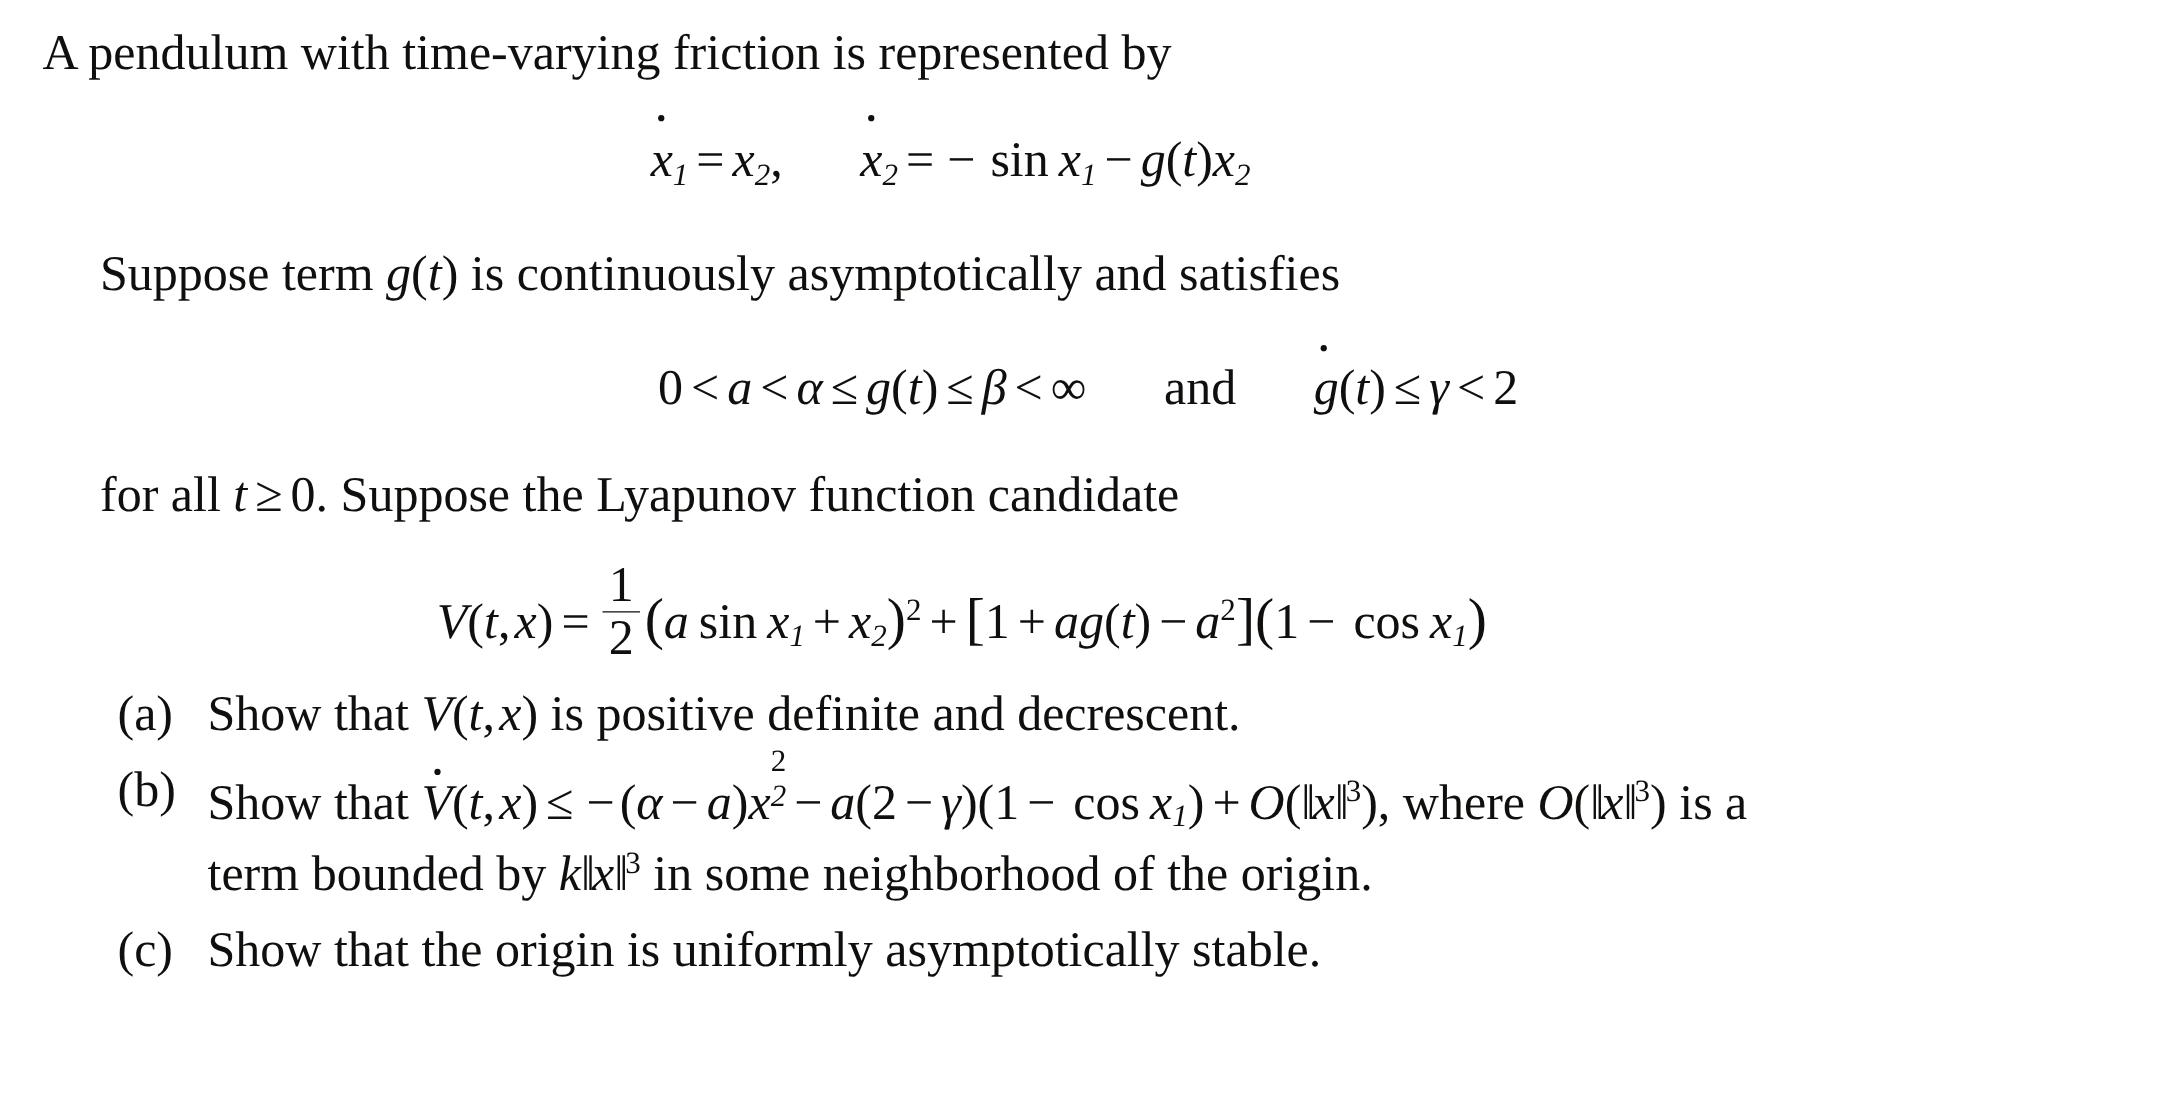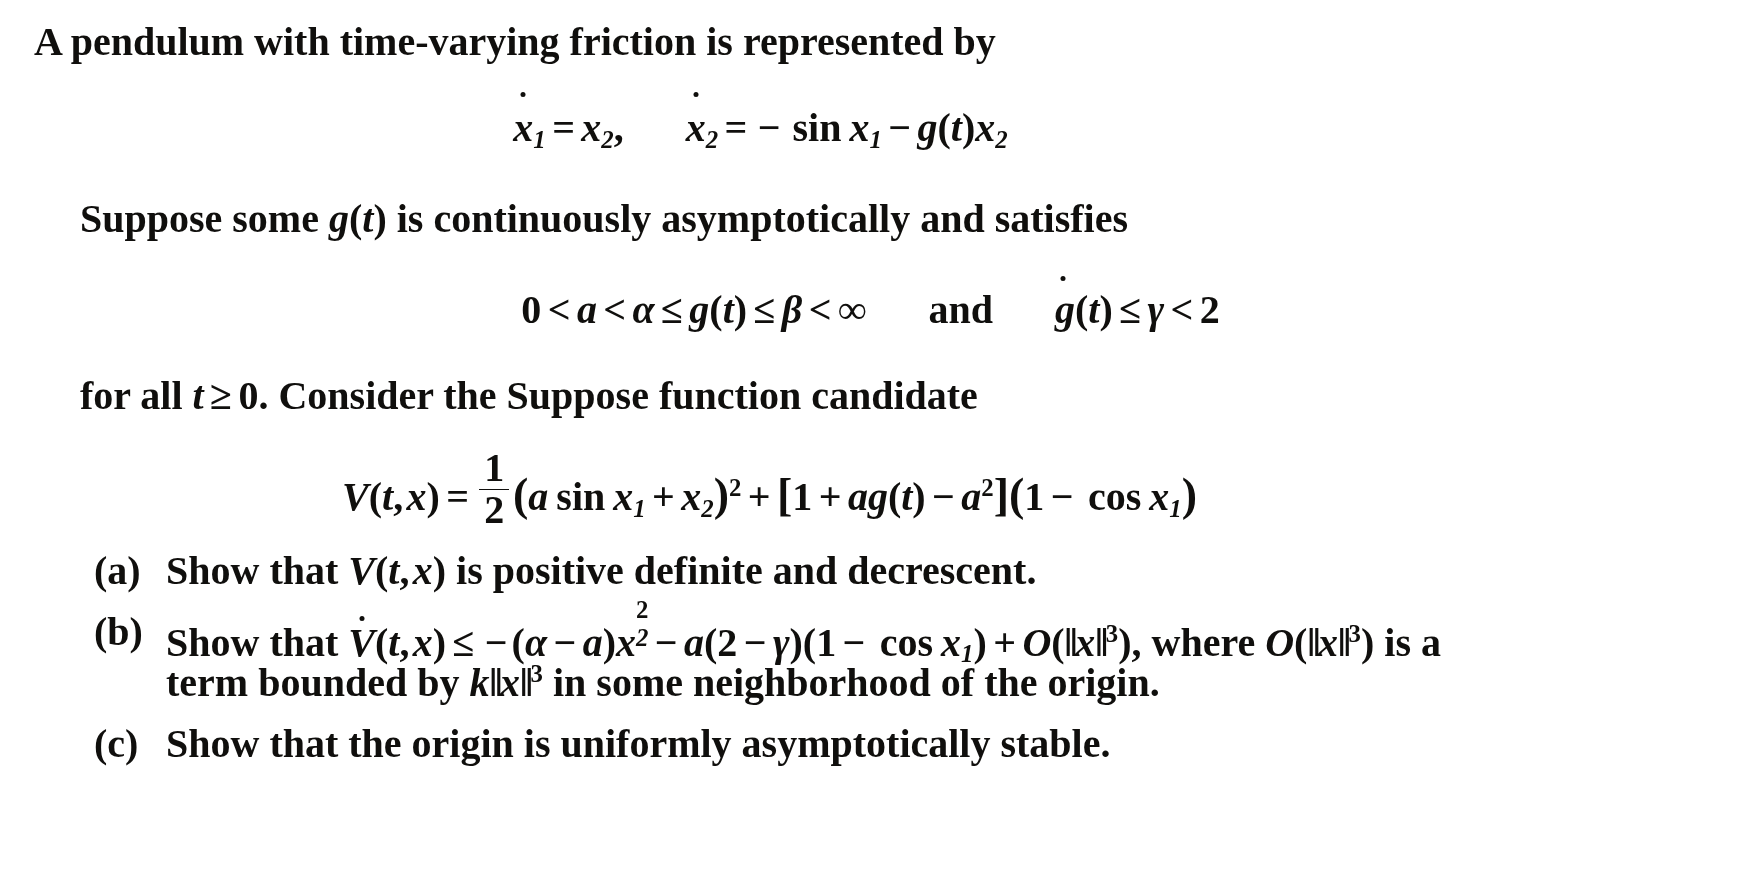--- a/index.html
+++ b/index.html
@@ -13,21 +13,20 @@
     font-family: "Liberation Serif", "DejaVu Serif", serif;
     color: #100f0d;
     overflow: hidden;
   }
   .page {
     position: relative;
     width: 1741px;
     height: 888px;
     padding: 0;
     box-sizing: border-box;
-    font-weight: bold;
   }
 
   
   .para {
     font-size: 40px;
     line-height: 1.0;
     white-space: nowrap;
   }
   .displaymath {
     text-align: center;
@@ -139,49 +138,49 @@
 
   <div class="abs para" style="left:34px; top:22px;">
     <span>A pendulum with time-varying friction is represented by</span>
   </div>
 
   <div class="abs displaymath" style="left:0; top:104px; width:1521px;">
     <span><span class="mi dotacc">x</span><sub>1</sub><span class="op">=</span><span class="mi">x</span><sub>2</sub><span class="mr">,</span><span class="qquad"></span><span class="mi dotacc">x</span><sub>2</sub><span class="op">=</span><span class="opt">−</span><span class="mr"> sin </span><span class="mi">x</span><sub>1</sub><span class="op">−</span><span class="mi">g</span><span class="mr">(</span><span class="mi">t</span><span class="mr">)</span><span class="mi">x</span><sub>2</sub></span>
   </div>
 
   <div class="abs para" style="left:80px; top:199px;">
-    <span>Suppose some </span><span class="mi">g</span><span class="mr">(</span><span class="mi">t</span><span class="mr">)</span><span> is continuously asymptotically and satisfies</span>
+    <span>Suppose term </span><span class="mi">g</span><span class="mr">(</span><span class="mi">t</span><span class="mr">)</span><span> is continuously asymptotically and satisfies</span>
   </div>
 
   <div class="abs displaymath" style="left:0; top:286px; width:1741px;">
     <span><span class="num">0</span><span class="op">&lt;</span><span class="mi">a</span><span class="op">&lt;</span><span class="mi">α</span><span class="op">≤</span><span class="mi">g</span><span class="mr">(</span><span class="mi">t</span><span class="mr">)</span><span class="op">≤</span><span class="mi">β</span><span class="op">&lt;</span><span class="mr">∞</span><span class="qquad"></span><span class="mr">and</span><span class="qquad"></span><span class="mi dotacc g">g</span><span class="mr">(</span><span class="mi">t</span><span class="mr">)</span><span class="op">≤</span><span class="mi">γ</span><span class="op">&lt;</span><span class="num">2</span></span>
   </div>
 
   <div class="abs para" style="left:80px; top:376px;">
-    <span>for all </span><span class="mi">t</span><span class="op">≥</span><span class="num">0.</span><span>  Consider the Suppose function candidate</span>
+    <span>for all </span><span class="mi">t</span><span class="op">≥</span><span class="num">0.</span><span>  Suppose the Lyapunov function candidate</span>
   </div>
 
   <div class="abs displaymath" style="left:0; top:452px; width:1539px;">
     <span><span class="mi">V</span><span class="mr">(</span><span class="mi">t</span><span class="mr">, </span><span class="mi">x</span><span class="mr">)</span><span class="op">=</span><span class="frac"><span class="n num">1</span><span class="d num">2</span></span><span class="bigparen mr">(</span><span class="mi">a</span><span class="mr"> sin </span><span class="mi">x</span><sub>1</sub><span class="op">+</span><span class="mi">x</span><sub>2</sub><span class="bigparen mr">)</span><sup class="rm">2</sup><span class="op">+</span><span class="bigparen mr">[</span><span class="num">1</span><span class="op">+</span><span class="mi">ag</span><span class="mr">(</span><span class="mi">t</span><span class="mr">)</span><span class="op">−</span><span class="mi">a</span><sup class="rm">2</sup><span class="bigparen mr">]</span><span class="bigparen mr">(</span><span class="num">1</span><span class="op">−</span><span class="mr"> cos </span><span class="mi">x</span><sub>1</sub><span class="bigparen mr">)</span></span>
   </div>
 
   <ol class="enum abs" style="left:94px; top:551px; width:1620px;">
 
     <li style="margin-bottom:21px;">
       <span class="marker">(a)</span>
       <span class="body">
         <span class="l1"><span>Show that </span><span class="mi">V</span><span class="mr">(</span><span class="mi">t</span><span class="mr">, </span><span class="mi">x</span><span class="mr">)</span><span> is positive definite and decrescent.</span></span>
       </span>
     </li>
 
     <li style="margin-bottom:21px;">
       <span class="marker">(b)</span>
       <span class="body">
         <span class="l1"><span>Show that </span><span class="mi dotacc V">V</span><span class="mr">(</span><span class="mi">t</span><span class="mr">, </span><span class="mi">x</span><span class="mr">)</span><span class="op">≤</span><span class="opt">−</span><span class="mr">(</span><span class="mi">α</span><span class="op">−</span><span class="mi">a</span><span class="mr">)</span><span class="mi">x</span><span class="subsup"><span class="hi">2</span><span class="lo">2</span></span><span class="op">−</span><span class="mi">a</span><span class="mr">(</span><span class="num">2</span><span class="op">−</span><span class="mi">γ</span><span class="mr">)(</span><span class="num">1</span><span class="op">−</span><span class="mr"> cos </span><span class="mi">x</span><sub>1</sub><span class="mr">)</span><span class="op">+</span><span class="mi">O</span><span class="mr">(</span><span class="norm">‖</span><span class="mi">x</span><span class="norm">‖</span><sup class="rm">3</sup><span class="mr">)</span><span>, where </span><span class="mi">O</span><span class="mr">(</span><span class="norm">‖</span><span class="mi">x</span><span class="norm">‖</span><sup class="rm">3</sup><span class="mr">)</span><span> is a</span></span>
-        <span class="l2" style="display:block; "><span>term bounded by </span><span class="mi">k</span><span class="norm">‖</span><span class="mi">x</span><span class="norm">‖</span><sup class="rm">3</sup><span> in some neighborhood of the origin.</span></span>
+        <span class="l2" style="display:block; margin-top:17px;"><span>term bounded by </span><span class="mi">k</span><span class="norm">‖</span><span class="mi">x</span><span class="norm">‖</span><sup class="rm">3</sup><span> in some neighborhood of the origin.</span></span>
       </span>
     </li>
 
     <li>
       <span class="marker">(c)</span>
       <span class="body">
         <span class="l1">Show that the origin is uniformly asymptotically stable.</span>
       </span>
     </li>
   </ol>

